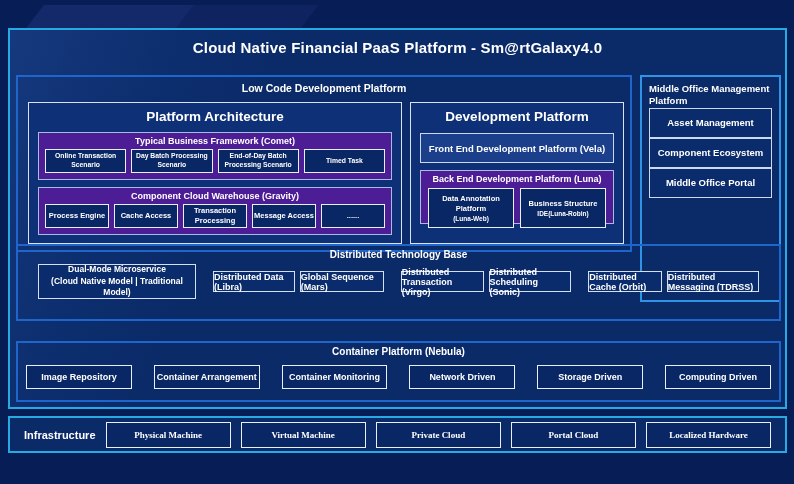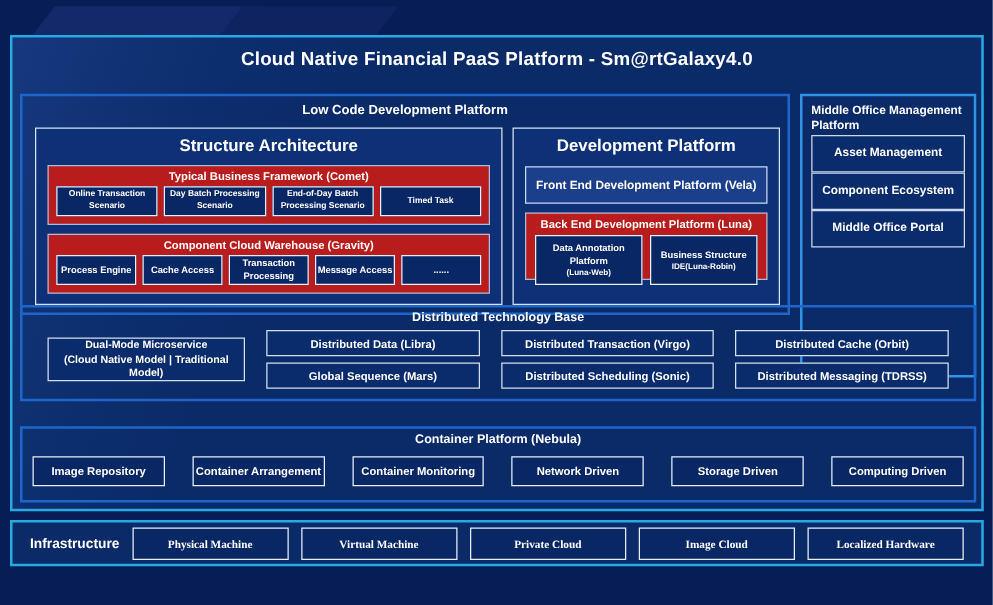--- a/index.html
+++ b/index.html
@@ -14,21 +14,21 @@
         box-sizing:border-box;}
   .main-title{position:absolute;left:0;right:0;top:9px;text-align:center;font-size:15px;font-weight:bold;letter-spacing:.2px;}
 
   .low-code{position:absolute;left:6px;top:45px;width:616px;height:177px;border:2px solid #1f66cc;box-sizing:border-box;}
   .lc-label{text-align:center;margin-top:5px;font-size:10.5px;font-weight:bold;}
 
   .panel-light{border:1px solid #d7e2f4;background:#0e3076;box-sizing:border-box;position:absolute;}
   .op-box{left:10px;top:25px;width:374px;height:142px;}
   .big-title{text-align:center;margin-top:6px;font-size:13.5px;font-weight:bold;}
 
-  .subpanel{border:1px solid #a8bce0;background:#b91c1c;box-sizing:border-box;position:absolute;}
+  .subpanel{border:1px solid #a8bce0;background:#4c1d95;box-sizing:border-box;position:absolute;}
   .comet{left:9px;top:29px;width:354px;height:48px;}
   .gravity{left:9px;top:84px;width:354px;height:48px;}
   .sub-title{text-align:center;margin-top:3px;font-size:9px;font-weight:bold;}
   .item-row{display:flex;gap:5px;padding:0 6px;margin-top:3px;}
   .item{flex:1;border:1px solid #e8effb;background:#0a2765;display:flex;align-items:center;justify-content:center;
         text-align:center;font-weight:bold;box-sizing:border-box;}
   .comet .item{height:24px;font-size:6.8px;line-height:1.3;}
   .gravity .item{height:24px;font-size:7.5px;line-height:1.3;}
 
   .dev-box{left:392px;top:25px;width:214px;height:142px;}
@@ -46,21 +46,21 @@
   .mo-title{font-size:9.5px;font-weight:bold;line-height:1.3;}
   .mo-item{height:30px;border:1px solid #cdd9ee;background:#0b2c6c;display:flex;align-items:center;
            justify-content:center;font-size:9.5px;font-weight:bold;box-sizing:border-box;}
 
   .distributed{position:absolute;left:6px;top:214px;width:765px;height:77px;border:2px solid #1f66cc;box-sizing:border-box;}
   .sec-title{text-align:center;margin-top:3px;font-size:10px;font-weight:bold;}
   .dist-row{display:flex;align-items:center;gap:17px;padding:0 20px;margin-top:4px;}
   .dual-mode{flex:0 0 158px;height:35px;border:1px solid #d4dff2;background:#0b2c6c;display:flex;flex-direction:column;
              align-items:center;justify-content:center;text-align:center;font-size:8.5px;font-weight:bold;line-height:1.35;
              box-sizing:border-box;padding:0 6px;}
-  .dist-col{flex:1;display:flex;flex-direction:column;gap:5px;}
+  .dist-col{flex:1;display:flex;flex-direction:row;gap:5px;}
   .dist-cell{height:21px;border:1px solid #d4dff2;background:#0b2c6c;display:flex;align-items:center;justify-content:center;
              font-size:9px;font-weight:bold;box-sizing:border-box;}
 
   .container-platform{position:absolute;left:6px;top:311px;width:765px;height:61px;border:2px solid #1f66cc;box-sizing:border-box;}
   .cp-row{display:flex;gap:22px;padding:0 8px;margin-top:8px;}
   .cp-item{flex:1;height:24px;border:1px solid #e8effb;background:#0a2765;display:flex;align-items:center;
            justify-content:center;font-size:9px;font-weight:bold;box-sizing:border-box;}
 
   .infrastructure{position:absolute;left:8px;top:416px;width:779px;height:37px;border:2px solid #29a9e2;background:#0a2a68;
                   box-sizing:border-box;display:flex;align-items:center;padding:0 14px;gap:10px;}
@@ -75,21 +75,21 @@
   <div class="deco deco1"></div>
   <div class="deco deco2"></div>
 
   <div class="main">
     <div class="main-title">Cloud Native Financial PaaS Platform - Sm@rtGalaxy4.0</div>
 
     <div class="low-code">
       <div class="lc-label">Low Code Development Platform</div>
 
       <div class="panel-light op-box">
-        <div class="big-title">Structure Architecture</div>
+        <div class="big-title">Platform Architecture</div>
 
         <div class="subpanel comet">
           <div class="sub-title">Typical Business Framework (Comet)</div>
           <div class="item-row">
             <div class="item">Online Transaction Scenario</div>
             <div class="item">Day Batch Processing Scenario</div>
             <div class="item">End-of-Day Batch Processing Scenario</div>
             <div class="item">Timed Task</div>
           </div>
         </div>
@@ -165,16 +165,16 @@
         <div class="cp-item">Computing Driven</div>
       </div>
     </div>
   </div>
 
   <div class="infrastructure">
     <div class="infra-label">Infrastructure</div>
     <div class="infra-item">Physical Machine</div>
     <div class="infra-item">Virtual Machine</div>
     <div class="infra-item">Private Cloud</div>
-    <div class="infra-item">Image Cloud</div>
+    <div class="infra-item">Portal Cloud</div>
     <div class="infra-item">Localized Hardware</div>
   </div>
 </div>
 
 </body></html>

